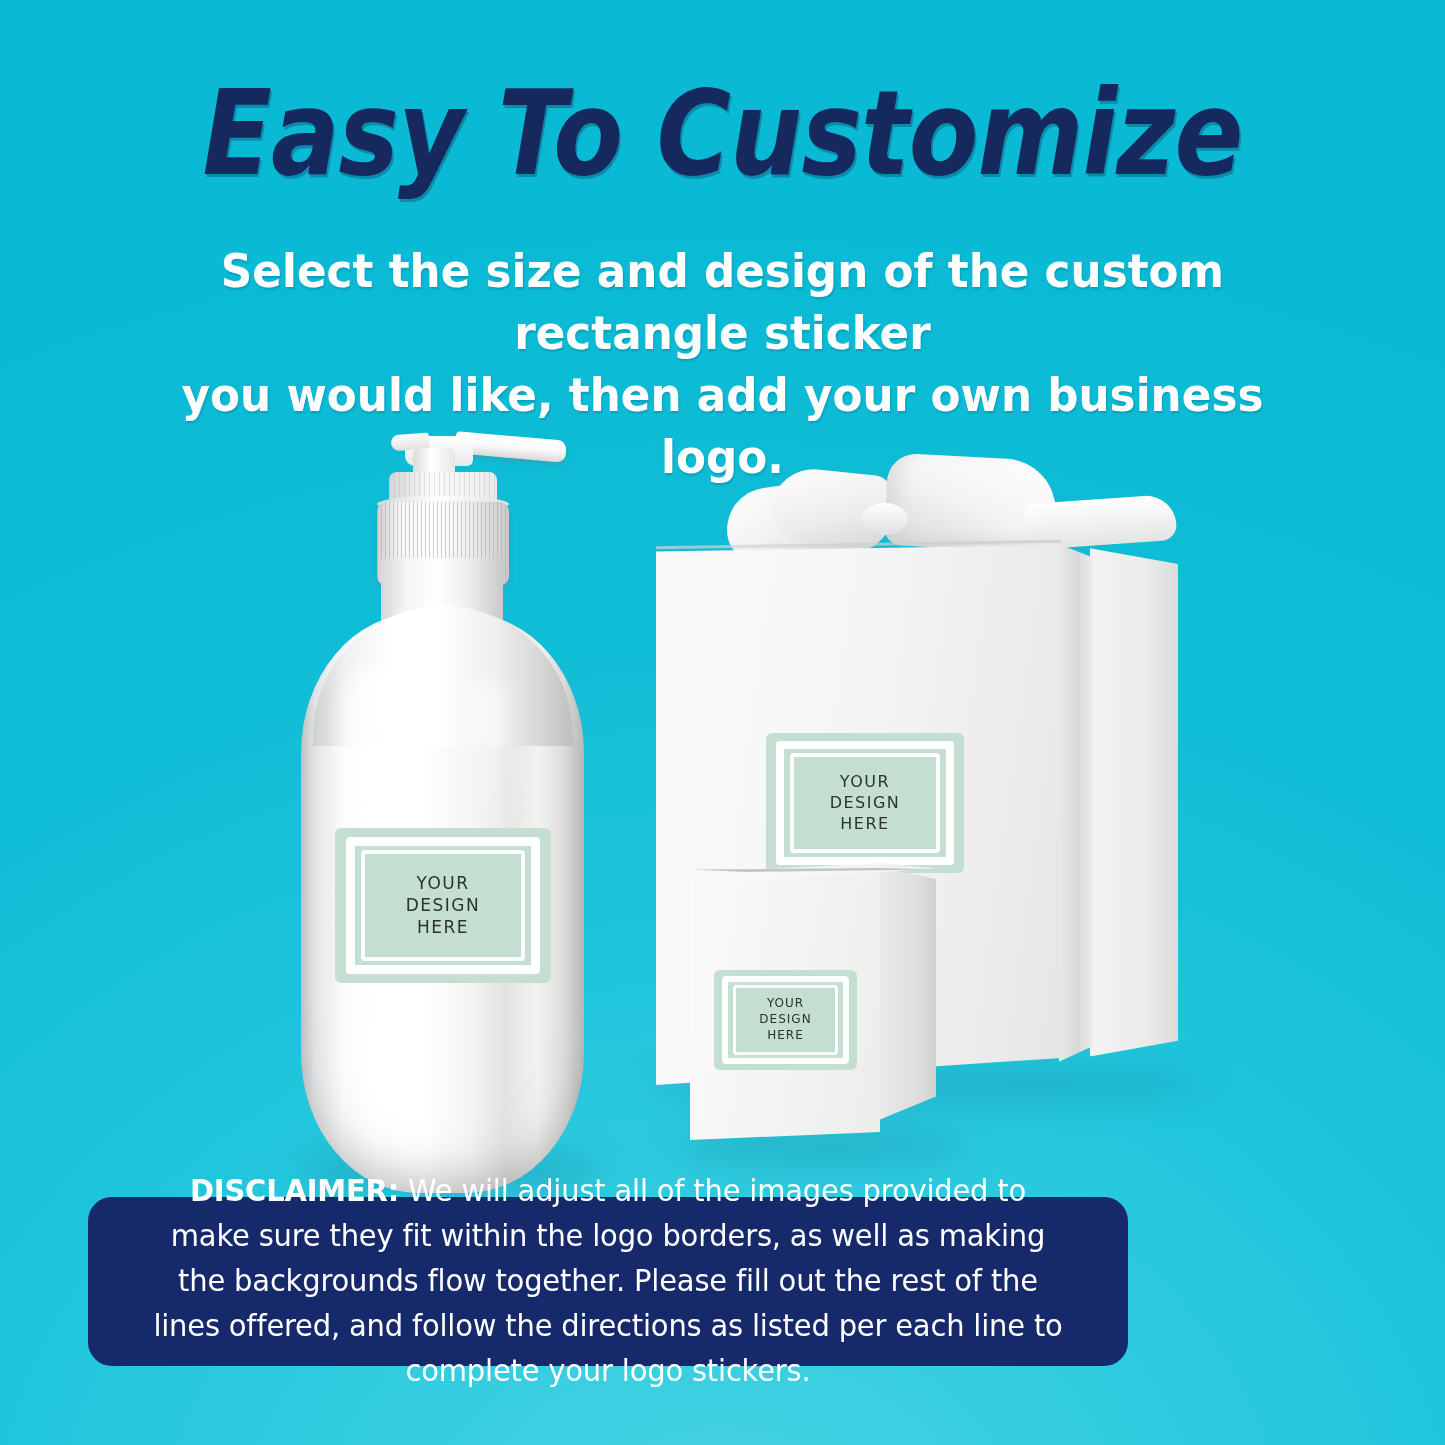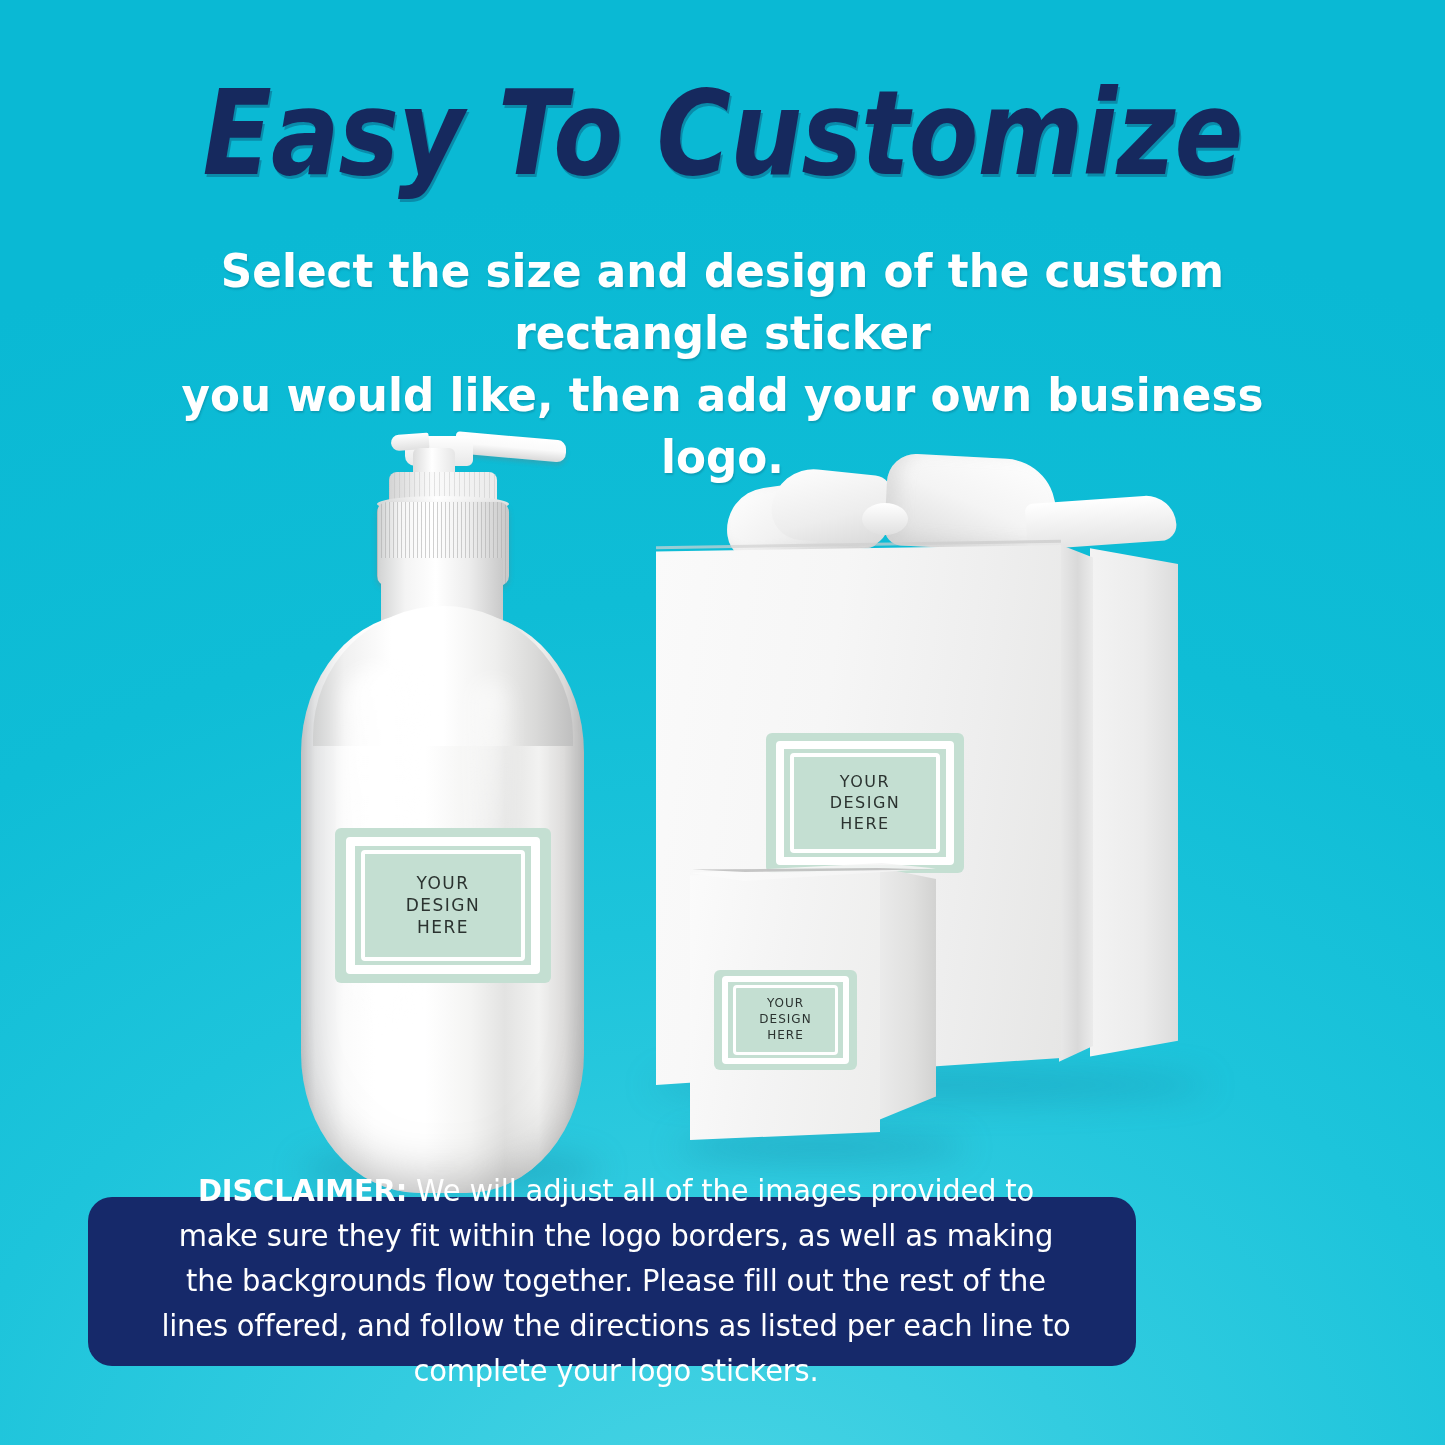--- a/index.html
+++ b/index.html
@@ -240,21 +240,21 @@
   #sticker-small{left:24px;top:110px;width:143px;height:100px;}
   #sticker-small .frame-outer{left:8px;top:6px;right:8px;bottom:6px;border-width:6px;}
   #sticker-small .frame-inner{left:19px;top:15px;right:19px;bottom:15px;border-width:3px;}
   #sticker-small .ydh{font-size:12px;letter-spacing:1px;}
 
   
   .disclaimer{
     position:absolute;left:88px;top:1197px;width:1040px;height:169px;
     background:#16296A;
     border-radius:24px;
-    display:flex;align-items:center;justify-content:center;padding-left:8px;
+    display:flex;align-items:center;justify-content:center;
   }
   .disclaimer p{
     margin:0;padding:0 34px;
     text-align:center;color:#FFFFFF;
     font-family:"DejaVu Sans","Liberation Sans",sans-serif;
     font-size:30.5px;line-height:1.47;
     transform:scaleX(0.95);
     letter-spacing:-0.2px;
   }
   .disclaimer b{font-weight:bold;}

